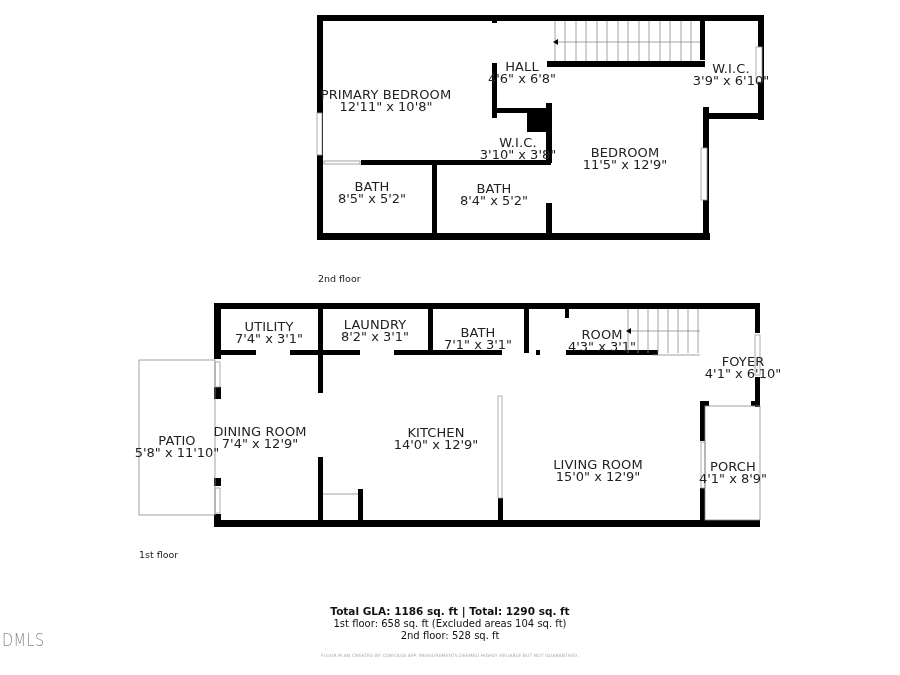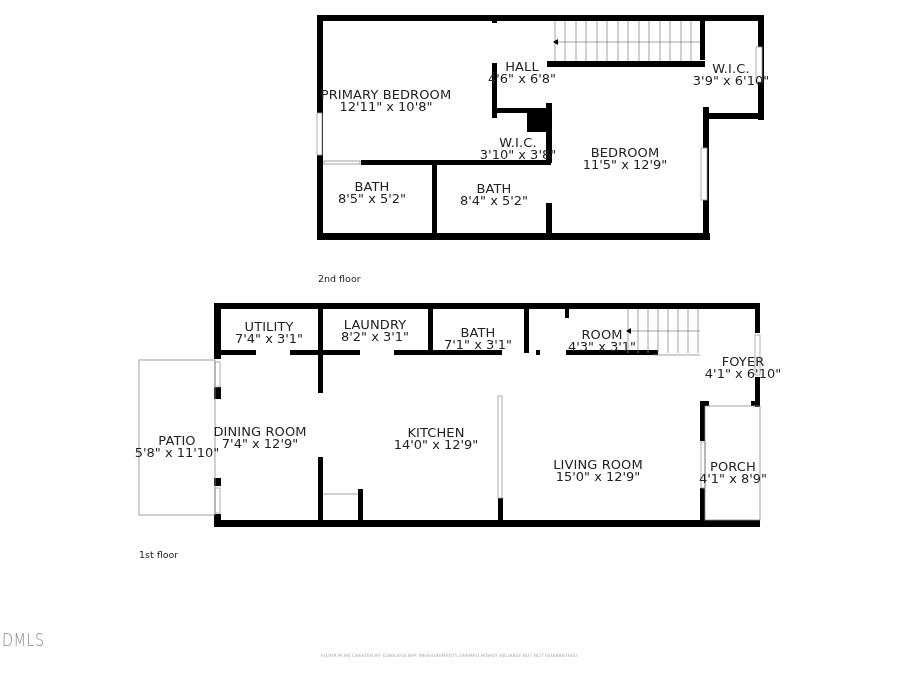--- a/index.html
+++ b/index.html
@@ -212,15 +212,18 @@
   <span class="nm">LIVING ROOM</span>
   <span class="dm">15'0" x 12'9"</span>
 </div>
 <div class="lbl" style="left:733px;top:461px;">
   <span class="nm">PORCH</span>
   <span class="dm">4'1" x 8'9"</span>
 </div>
 <div class="floor-label" style="left:139px;top:549px;">1st floor</div>
 
 <div class="summary" style="top:605px;">
+  <div class="t">Total GLA: 1186 sq. ft | Total: 1290 sq. ft</div>
+  <div class="l">1st floor: 658 sq. ft (Excluded areas 104 sq. ft)</div>
+  <div class="l">2nd floor: 528 sq. ft</div>
 </div>
 <div class="disclaimer">FLOOR PLAN CREATED BY CUBICASA APP. MEASUREMENTS DEEMED HIGHLY RELIABLE BUT NOT GUARANTEED.</div>
 <div class="logo">DMLS</div>
 
 </body></html>

